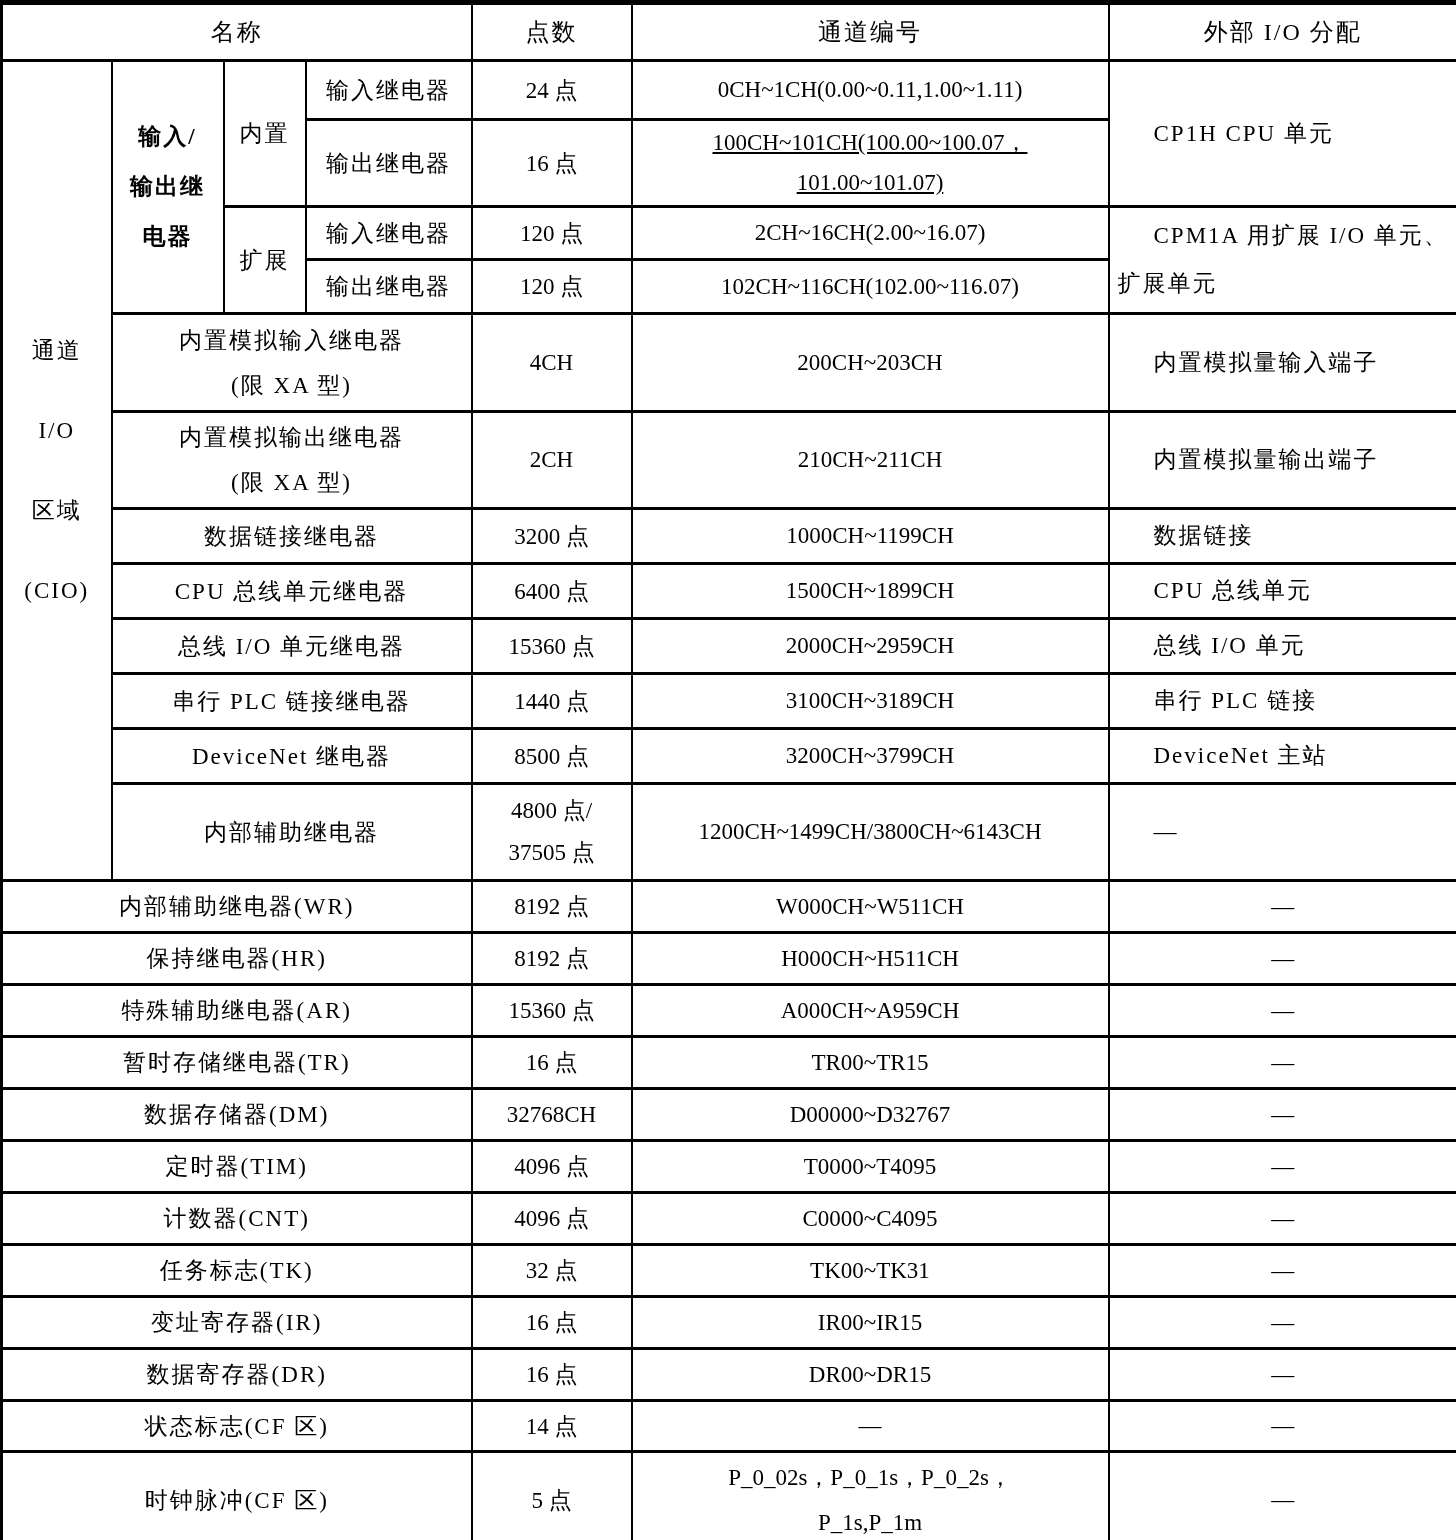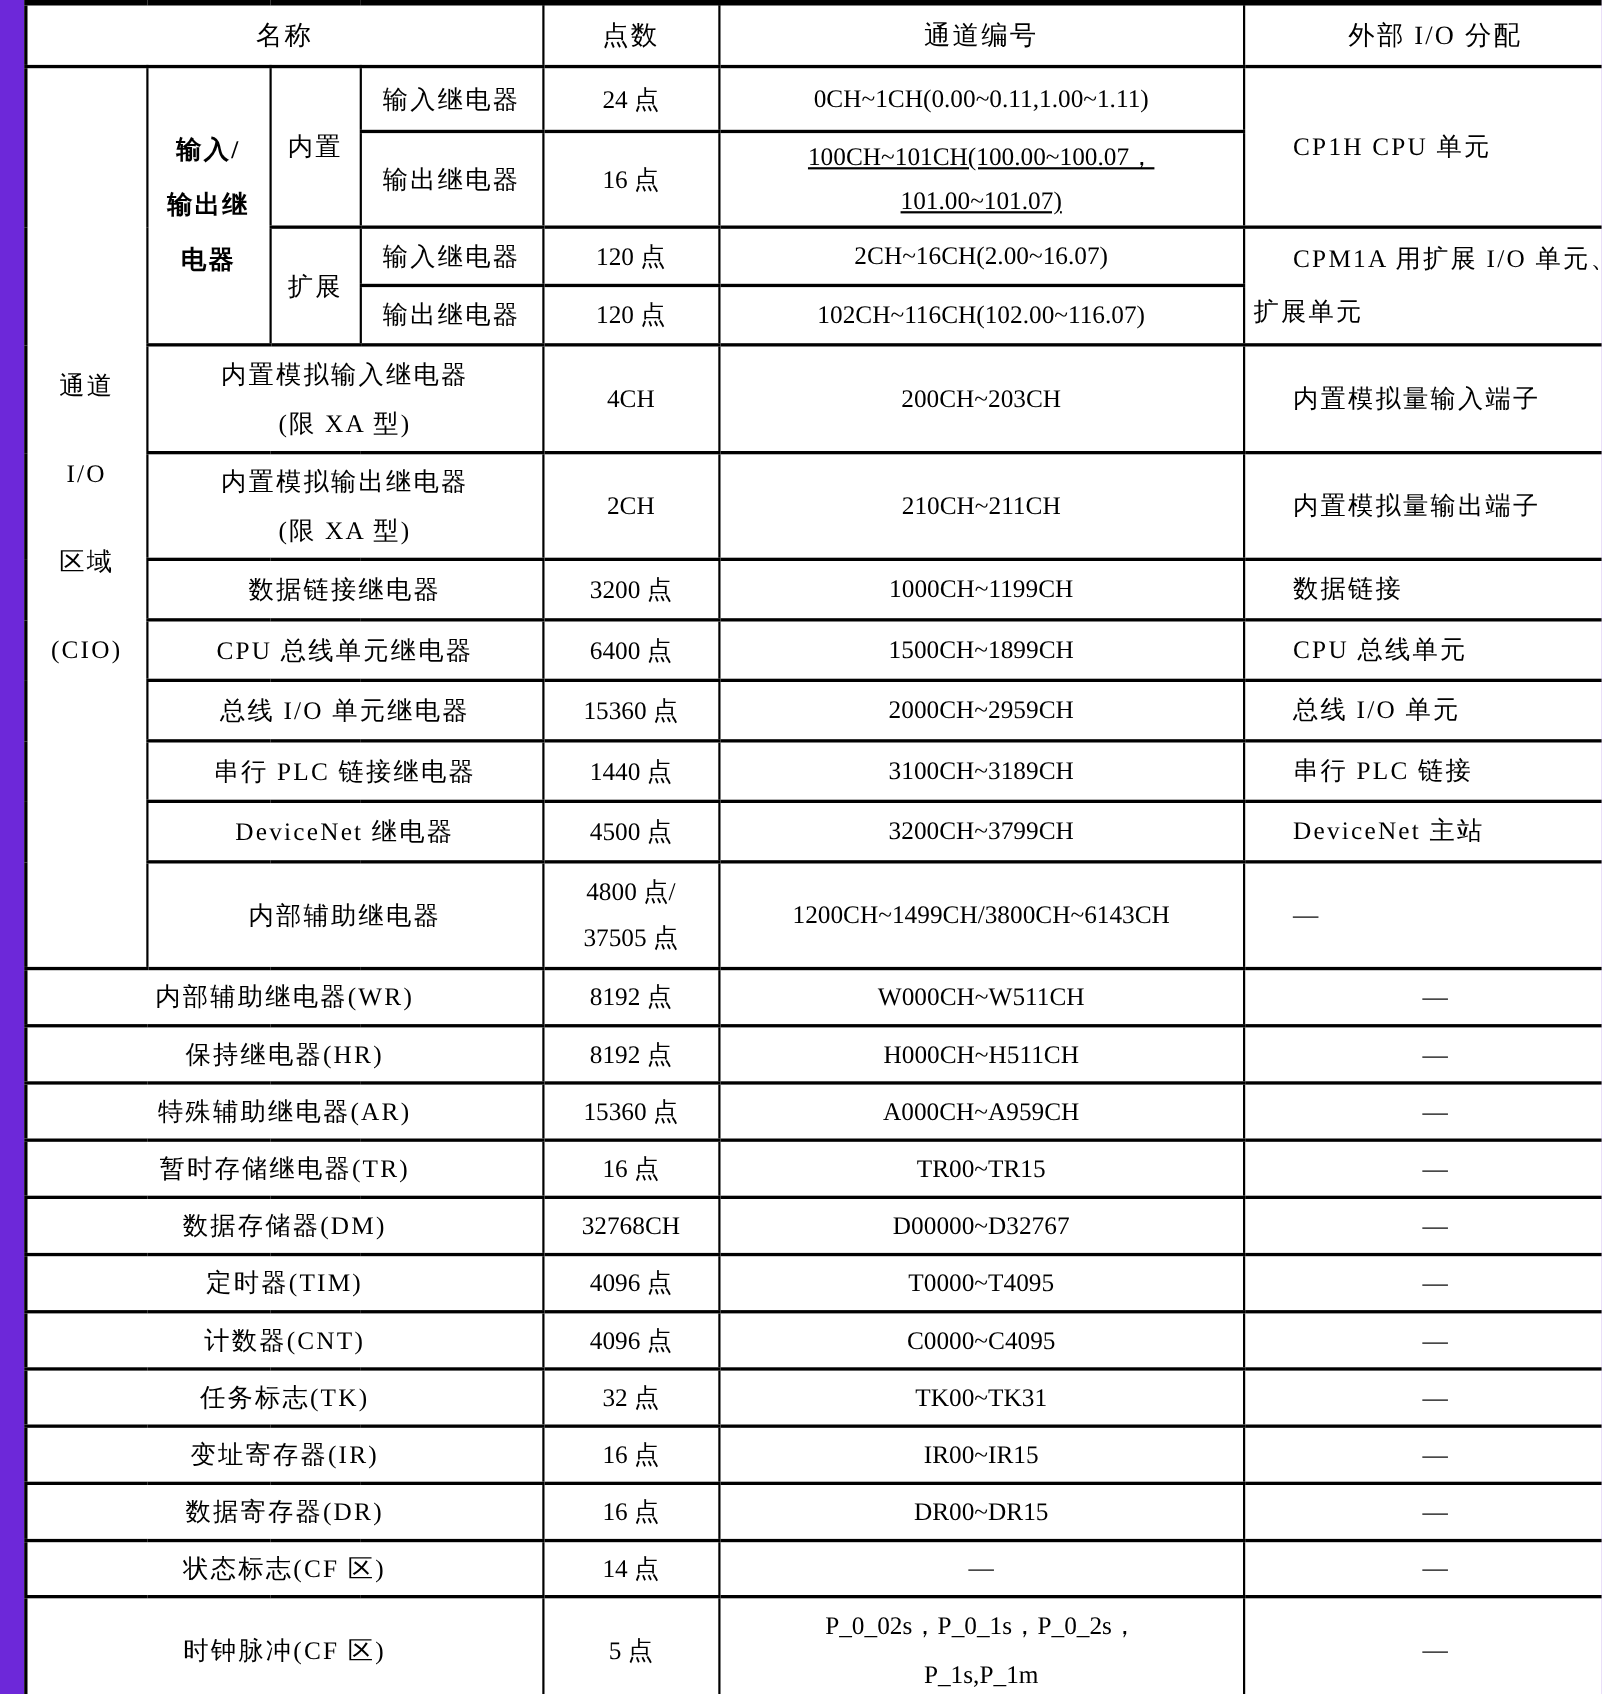--- a/index.html
+++ b/index.html
@@ -1,16 +1,16 @@
 <!DOCTYPE html>
 <html><head>
 <meta charset="utf-8">
 <style>
   html,body{margin:0;padding:0;background:#fff;}
-  .page{width:1456px;height:1540px;background:#6d28d9;box-sizing:border-box;padding-left:22px;}
+  .page{width:1456px;height:1540px;background:#6d28d9;box-sizing:border-box;}
   table{
     border-collapse:collapse;
     table-layout:fixed;
     width:1456px;
     height:1540px;
     font-family:"Liberation Serif","DejaVu Serif",serif;
     font-size:23px;
     color:#000;
     background:#fff;
     border-top:5px solid #000;
@@ -150,21 +150,21 @@
 
   <tr class="h55">
     <td colspan="3" class="sp">串行 PLC 链接继电器</td>
     <td>1440 点</td>
     <td>3100CH~3189CH</td>
     <td class="io-left sp">串行 PLC 链接</td>
   </tr>
 
   <tr class="h55">
     <td colspan="3" class="sp">DeviceNet 继电器</td>
-    <td>4500 点</td>
+    <td>8500 点</td>
     <td>3200CH~3799CH</td>
     <td class="io-left sp">DeviceNet 主站</td>
   </tr>
 
   <tr class="h97">
     <td colspan="3" class="sp">内部辅助继电器</td>
     <td class="lh42">
       <span class="blk">4800 点/</span>
       <span class="blk">37505 点</span>
     </td>

